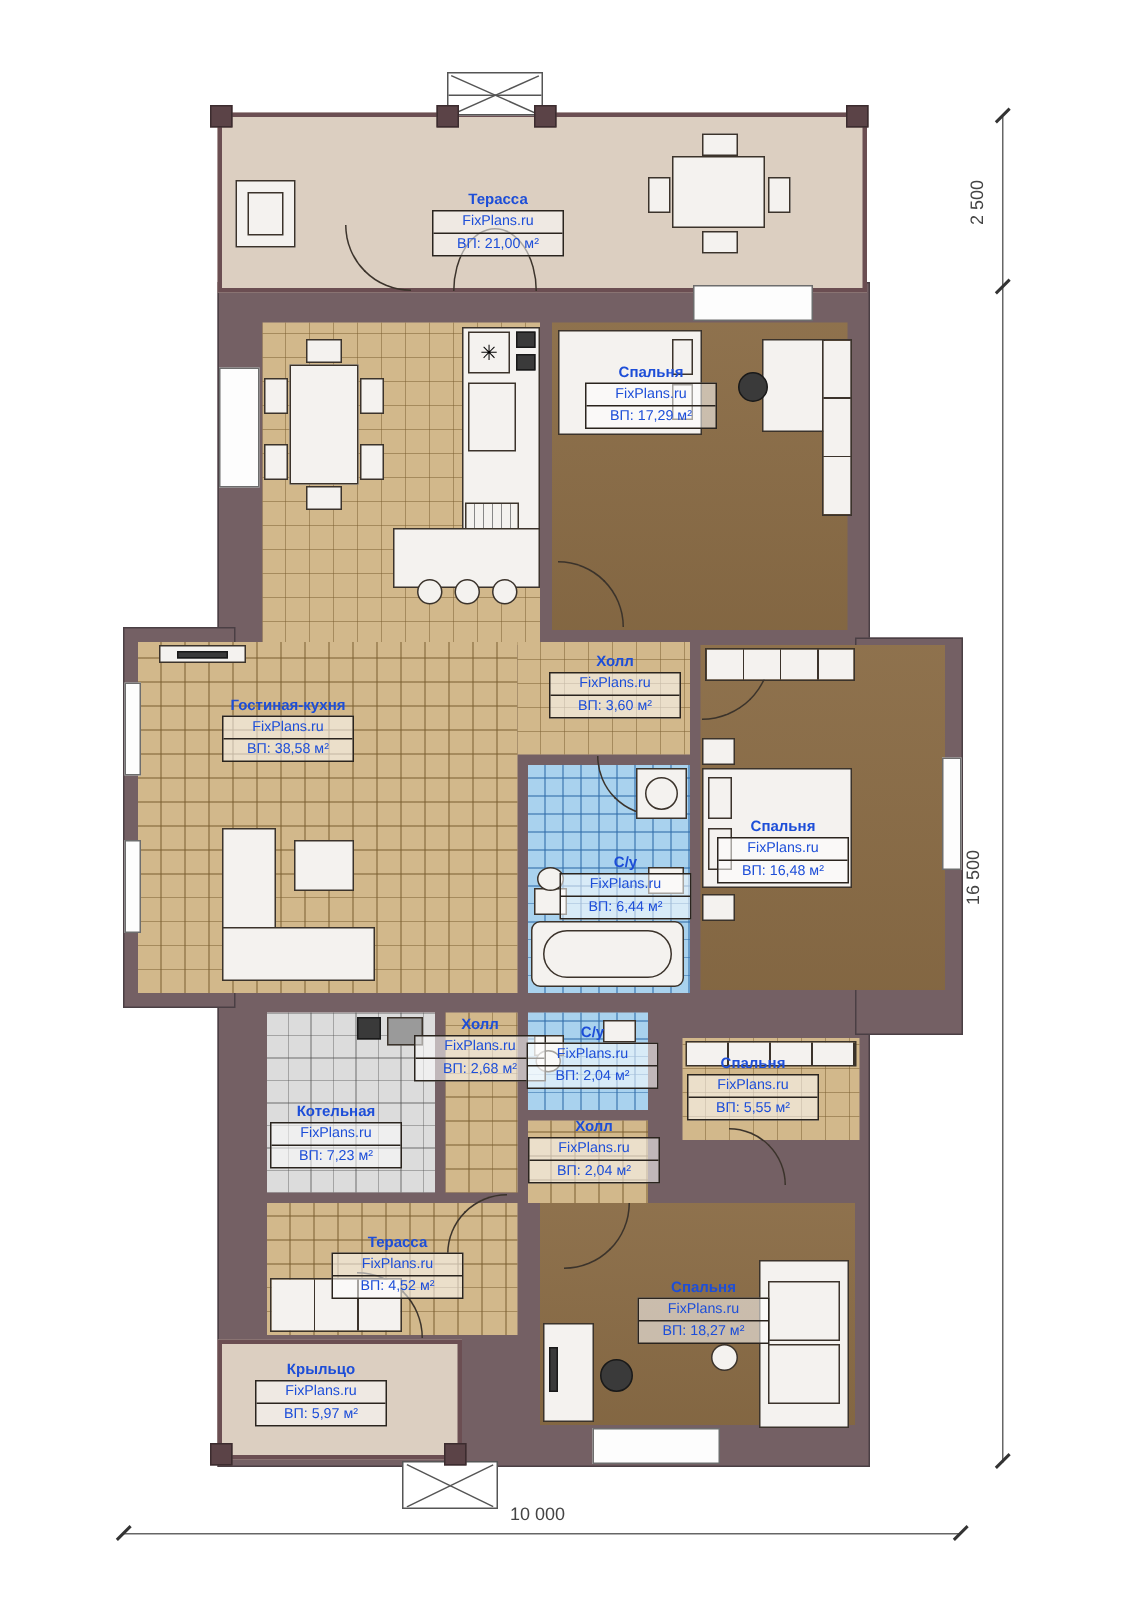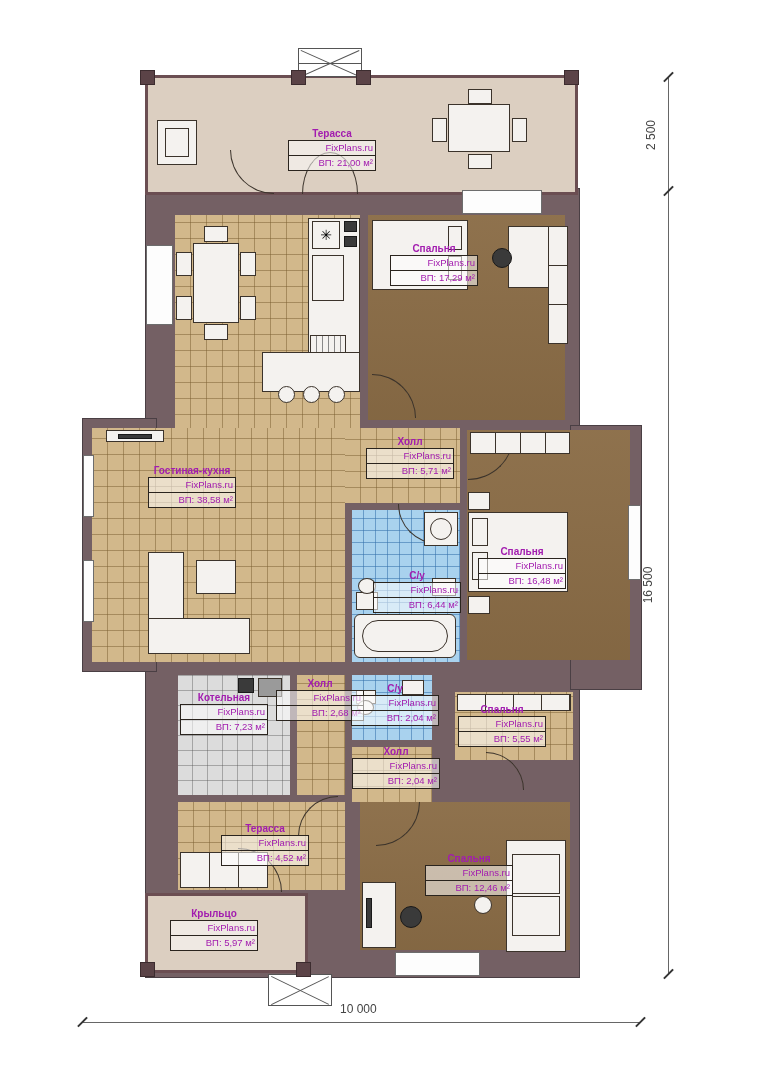--- a/index.html
+++ b/index.html
@@ -17,24 +17,24 @@
     repeating-linear-gradient(0deg,rgba(80,80,80,0) 0 14px,rgba(80,80,80,.4) 14px 15px),
     repeating-linear-gradient(90deg,rgba(80,80,80,0) 0 14px,rgba(80,80,80,.4) 14px 15px);}
   .brown{background-color:#8a6c46;background-image:linear-gradient(rgba(255,255,255,.04),rgba(0,0,0,.05));}
   .beige{background-color:#dccfc1;}
   .win{position:absolute;background:#fdfdfd;border:1px solid #6d6d6d;box-sizing:border-box;z-index:6;}
   .furn{position:absolute;background:#f4f2ef;border:1.3px solid #3b332b;box-sizing:border-box;z-index:8;}
   .furn-dark{position:absolute;background:#3a3a3a;border:1px solid #191919;box-sizing:border-box;z-index:9;}
   .circ{border-radius:50%;}
   .post{position:absolute;width:13px;height:13px;background:#5b4347;border:1px solid #3c2c2f;z-index:7;}
   .arc{position:absolute;box-sizing:border-box;z-index:7;border:0 solid #3b332b;background:transparent;}
-  .rlabel{position:absolute;z-index:40;text-align:center;color:#a21caf;}
+  .rlabel{position:absolute;z-index:40;text-align:center;color:#1d4ed8;}
   .rname{font-size:10px;font-weight:bold;margin-bottom:1px;white-space:nowrap;}
   .rbox{width:86px;margin:0 auto;background:rgba(255,255,255,.55);border:1.2px solid #2a241e;}
-  .rrow{font-size:9.5px;line-height:12px;padding:1px 2px;white-space:nowrap;text-align:right;}
+  .rrow{font-size:9.5px;line-height:12px;padding:1px 2px;white-space:nowrap;}
   .rrow + .rrow{border-top:1.2px solid #2a241e;}
   .dlin{position:absolute;background:#666;z-index:50;}
   .tick{position:absolute;width:13px;height:2px;background:#333;transform:rotate(-45deg);z-index:51;}
   .dimlab{position:absolute;color:#444;font-size:12px;z-index:51;white-space:nowrap;}
   .rot{transform:rotate(-90deg);transform-origin:center;}
   .xline{position:absolute;background:#555;height:1px;left:-2%;top:50%;width:104%;}
   .steps{position:absolute;background:#fff;border:1px solid #555;z-index:3;overflow:hidden;}
 </style>
 </head>
 <body>
@@ -178,21 +178,21 @@
     <div class="rname">Спальня</div>
     <div class="rbox">
         <div class="rrow">FixPlans.ru</div>
     <div class="rrow">ВП: 17,29 м²</div>
       </div>
   </div>
   <div class="rlabel" style="left:366px;top:436px;">
     <div class="rname">Холл</div>
     <div class="rbox">
         <div class="rrow">FixPlans.ru</div>
-    <div class="rrow">ВП: 5,71 м²</div>
+    <div class="rrow">ВП: 3,60 м²</div>
       </div>
   </div>
   <div class="rlabel" style="left:148px;top:465px;">
     <div class="rname">Гостиная-кухня</div>
     <div class="rbox">
         <div class="rrow">FixPlans.ru</div>
     <div class="rrow">ВП: 38,58 м²</div>
       </div>
   </div>
   <div class="rlabel" style="left:478px;top:546px;">
@@ -202,21 +202,21 @@
     <div class="rrow">ВП: 16,48 м²</div>
       </div>
   </div>
   <div class="rlabel" style="left:373px;top:570px;">
     <div class="rname">С/у</div>
     <div class="rbox">
         <div class="rrow">FixPlans.ru</div>
     <div class="rrow">ВП: 6,44 м²</div>
       </div>
   </div>
-  <div class="rlabel" style="left:180px;top:692px;">
+  <div class="rlabel" style="left:180px;top:736px;">
     <div class="rname">Котельная</div>
     <div class="rbox">
         <div class="rrow">FixPlans.ru</div>
     <div class="rrow">ВП: 7,23 м²</div>
       </div>
   </div>
   <div class="rlabel" style="left:276px;top:678px;">
     <div class="rname">Холл</div>
     <div class="rbox">
         <div class="rrow">FixPlans.ru</div>
@@ -255,21 +255,21 @@
     <div class="rname">Крыльцо</div>
     <div class="rbox">
         <div class="rrow">FixPlans.ru</div>
     <div class="rrow">ВП: 5,97 м²</div>
       </div>
   </div>
   <div class="rlabel" style="left:425px;top:853px;">
     <div class="rname">Спальня</div>
     <div class="rbox">
         <div class="rrow">FixPlans.ru</div>
-    <div class="rrow">ВП: 12,46 м²</div>
+    <div class="rrow">ВП: 18,27 м²</div>
       </div>
   </div>
 
   <div class="dlin" style="left:668px;top:78px;width:1px;height:114px;"></div>
   <div class="tick" style="left:662px;top:76px;"></div>
   <div class="tick" style="left:662px;top:190px;"></div>
   <div class="dimlab rot" style="left:636px;top:128px;">2 500</div>
 
   <div class="dlin" style="left:668px;top:192px;width:1px;height:783px;"></div>
   <div class="tick" style="left:662px;top:973px;"></div>

